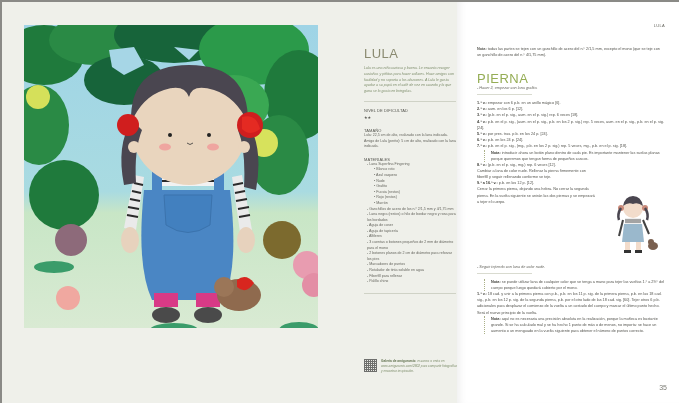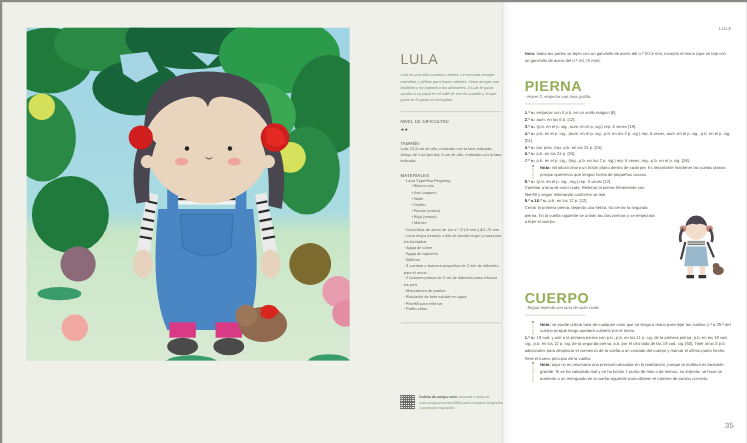--- a/index.html
+++ b/index.html
@@ -21,21 +21,21 @@
   .list li { padding-left: 3px; }
   .list li.sub { padding-left: 10px; }
   .qr-block { position: absolute; left: 362px; top: 357px; width: 95px; display: flex; gap: 4px; }
   .qr { width: 13px; height: 13px; background:
       repeating-linear-gradient(90deg, #444 0 1px, transparent 1px 2px),
       repeating-linear-gradient(0deg, #444 0 1px, #e8e9e2 1px 2px); opacity: 0.75; flex-shrink: 0; }
   .qr-text { font-size: 3.2px; line-height: 5px; color: #7e8e6c; font-style: italic; }
   .rp { position: absolute; left: 20px; width: 188px; }
   .running-head { position: absolute; right: 14px; top: 21px; font-size: 4px; color: #66665f; letter-spacing: 0.3px; }
   .r-note-top { top: 45px; font-size: 3.8px; line-height: 5.8px; color: #55554f; }
-  .r-h2 { font-size: 13px; color: #95ad55; font-weight: 700; letter-spacing: 0.5px; line-height: 13px; }
+  .r-h2 { font-size: 13px; color: #95ad55; font-weight: 400; letter-spacing: 0.5px; line-height: 13px; }
   .r-sub { font-size: 3.8px; color: #66665f; font-style: italic; line-height: 6px; }
   .r-sub-hr { width: 55px; height: 1px; background: #d9dbd0; margin: 3px 0 5px; }
   .r-lines { font-size: 3.8px; line-height: 6.2px; color: #55554f; }
   .r-lines b { color: #3e3e38; }
   .r-note { border-left: 1px dotted #aab087; padding-left: 6px; margin-left: 7px; font-size: 3.8px; line-height: 6px; color: #55554f; }
   .r-note b { color: #3e3e38; }
   .page-num { position: absolute; right: 12px; bottom: 12px; font-size: 7px; color: #7d7d76; }
   .illus { position: absolute; left: 148px; top: 192px; width: 64px; height: 66px; }
 </style>
 </head>
@@ -245,21 +245,20 @@
       <path d="M38 26 L44 40" stroke="#444" stroke-width="2"></path>
       <rect x="20" y="48" width="5" height="8" fill="#f2dccb"></rect>
       <rect x="31" y="48" width="5" height="8" fill="#f2dccb"></rect>
       <rect x="19" y="56" width="7" height="3" fill="#333"></rect>
       <rect x="30" y="56" width="7" height="3" fill="#333"></rect>
       <ellipse cx="48" cy="52" rx="5" ry="4" fill="#7a6050"></ellipse>
       <circle cx="46" cy="48" r="3" fill="#7a6050"></circle>
     </svg>
 
     <div class="rp" style="top:262px">
-      <div class="r-h2">CUERPO</div>
       <div class="r-sub">- Seguir tejiendo con lana de color nude.</div>
       <div class="r-sub-hr"></div>
       <div class="r-note"><b>Nota:</b><span> se puede utilizar lana de cualquier color que se tenga a mano para tejer las vueltas 1.ª a 29.ª del cuerpo porque luego quedará cubierto por el mono.</span></div>
       <div class="r-lines">
         <div><b>1.ª v.:</b><span> 18 cad. y unir a la primera pierna con p.b., p.b. en los 11 p. sig. de la primera pierna, p.b. en las 18 cad. sig., p.b. en los 12 p. sig. de la segunda pierna, p.b. por el otro lado de las 18 cad. sig. [60]. Tejer otros 6 p.b. adicionales para desplazar el comienzo de la vuelta a un costado del cuerpo y marcar el último punto hecho. Será el nuevo principio de la vuelta.</span></div>
       </div>
       <div class="r-note"><b>Nota:</b><span> aquí no es necesaria una precisión absoluta en la realización, porque la muñeca es bastante grande. Si se ha calculado mal y se ha hecho 1 punto de más o de menos, no importa: se hace un aumento o un menguado en la vuelta siguiente para obtener el número de puntos correcto.</span></div>
     </div>
 
     <div class="page-num">35</div>

